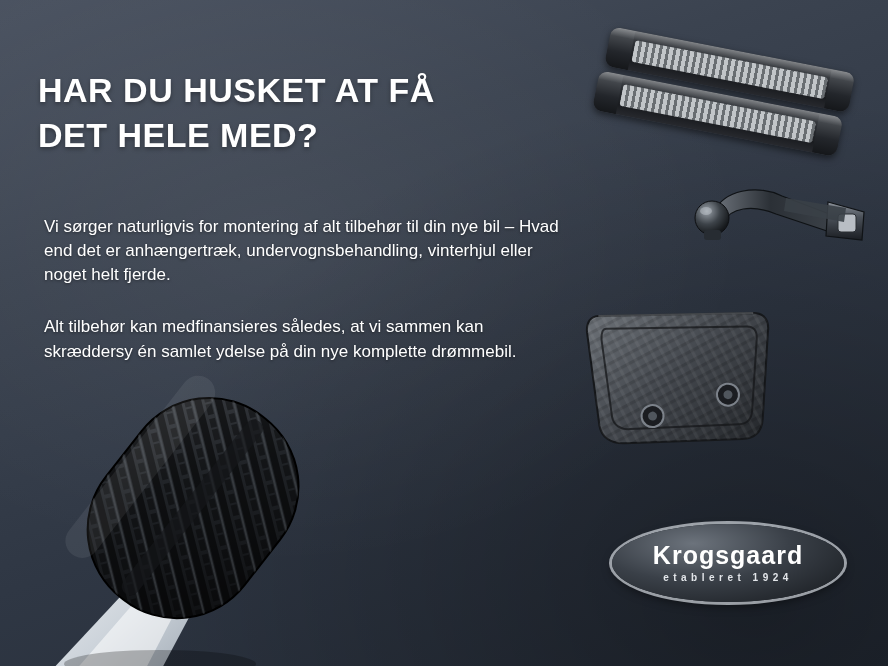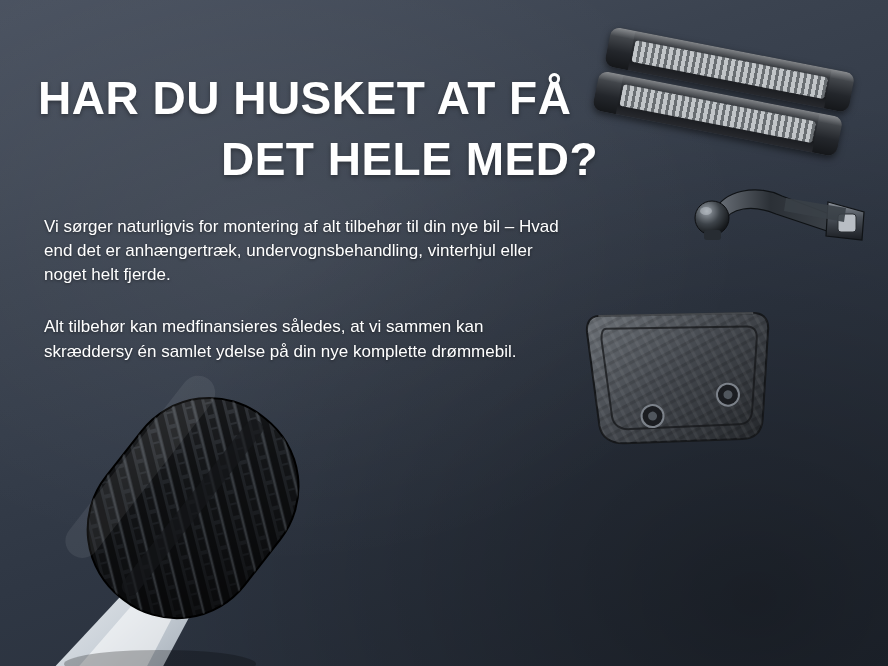--- a/index.html
+++ b/index.html
@@ -28,28 +28,28 @@
                 radial-gradient(ellipse at 85% 90%, rgba(0,0,0,0.35) 0%, rgba(0,0,0,0) 60%);
     pointer-events: none;
   }
 
   .headline {
     position: absolute;
     left: 38px;
     top: 68px;
     width: 560px;
     color: #ffffff;
-    font-size: 46px;
+    font-size: 34px;
     line-height: 1.33;
     font-weight: bold;
     letter-spacing: 0.5px;
     text-transform: uppercase;
     text-shadow: 0 2px 4px rgba(0,0,0,0.35);
   }
-  .headline .l2 { display: block; text-align: right; }
+  .headline .l2 { display: block; }
 
   .body-text {
     position: absolute;
     left: 44px;
     top: 215px;
     width: 520px;
     color: #ffffff;
     font-size: 17px;
     font-weight: normal;
     line-height: 1.42;
@@ -307,14 +307,18 @@
         <rect x="66" y="24" width="34" height="222" rx="17" fill="#ffffff" opacity="0.07"></rect>
 
         <rect x="140" y="26" width="18" height="218" rx="9" fill="#15171a" opacity="0.65"></rect>
       </g>
 
       <ellipse cx="120" cy="292" rx="96" ry="14" fill="#000" opacity="0.25"></ellipse>
     </svg>
   </div>
 
   <div class="logo-wrap">
+    <div class="logo-oval">
+      <div class="logo-name">Krogsgaard</div>
+      <div class="logo-est">etableret 1924</div>
+    </div>
   </div>
 </div>
 
 </body></html>

